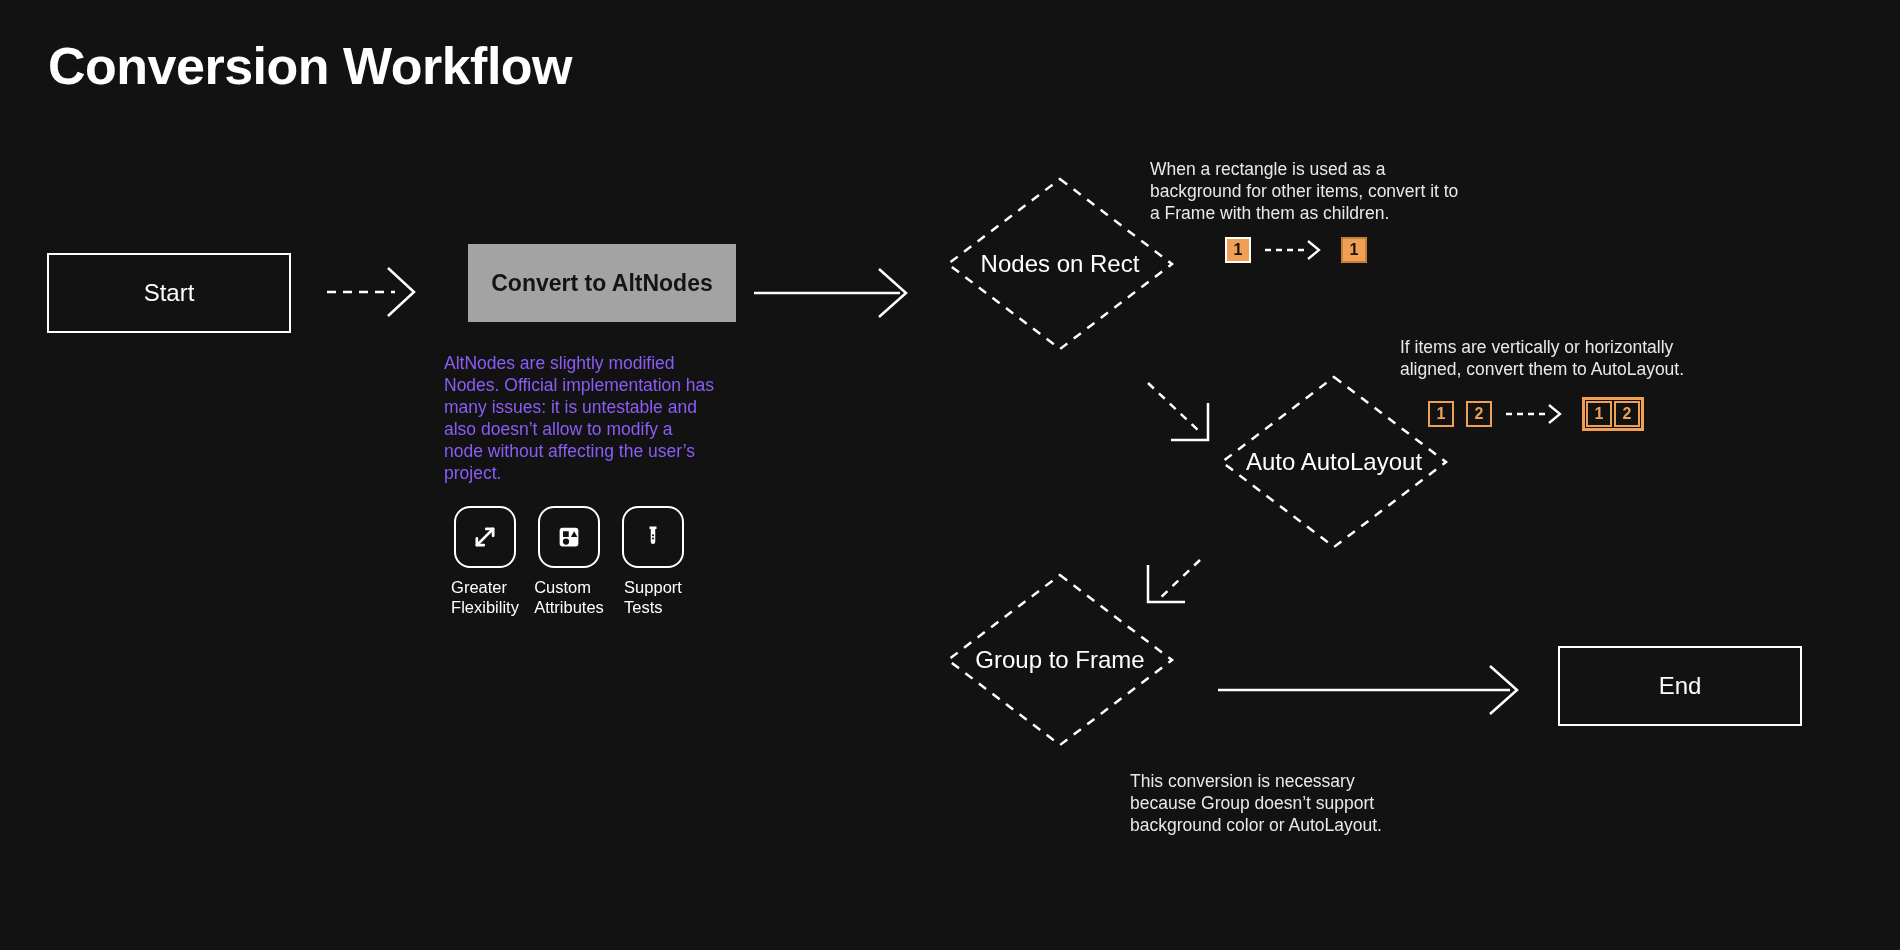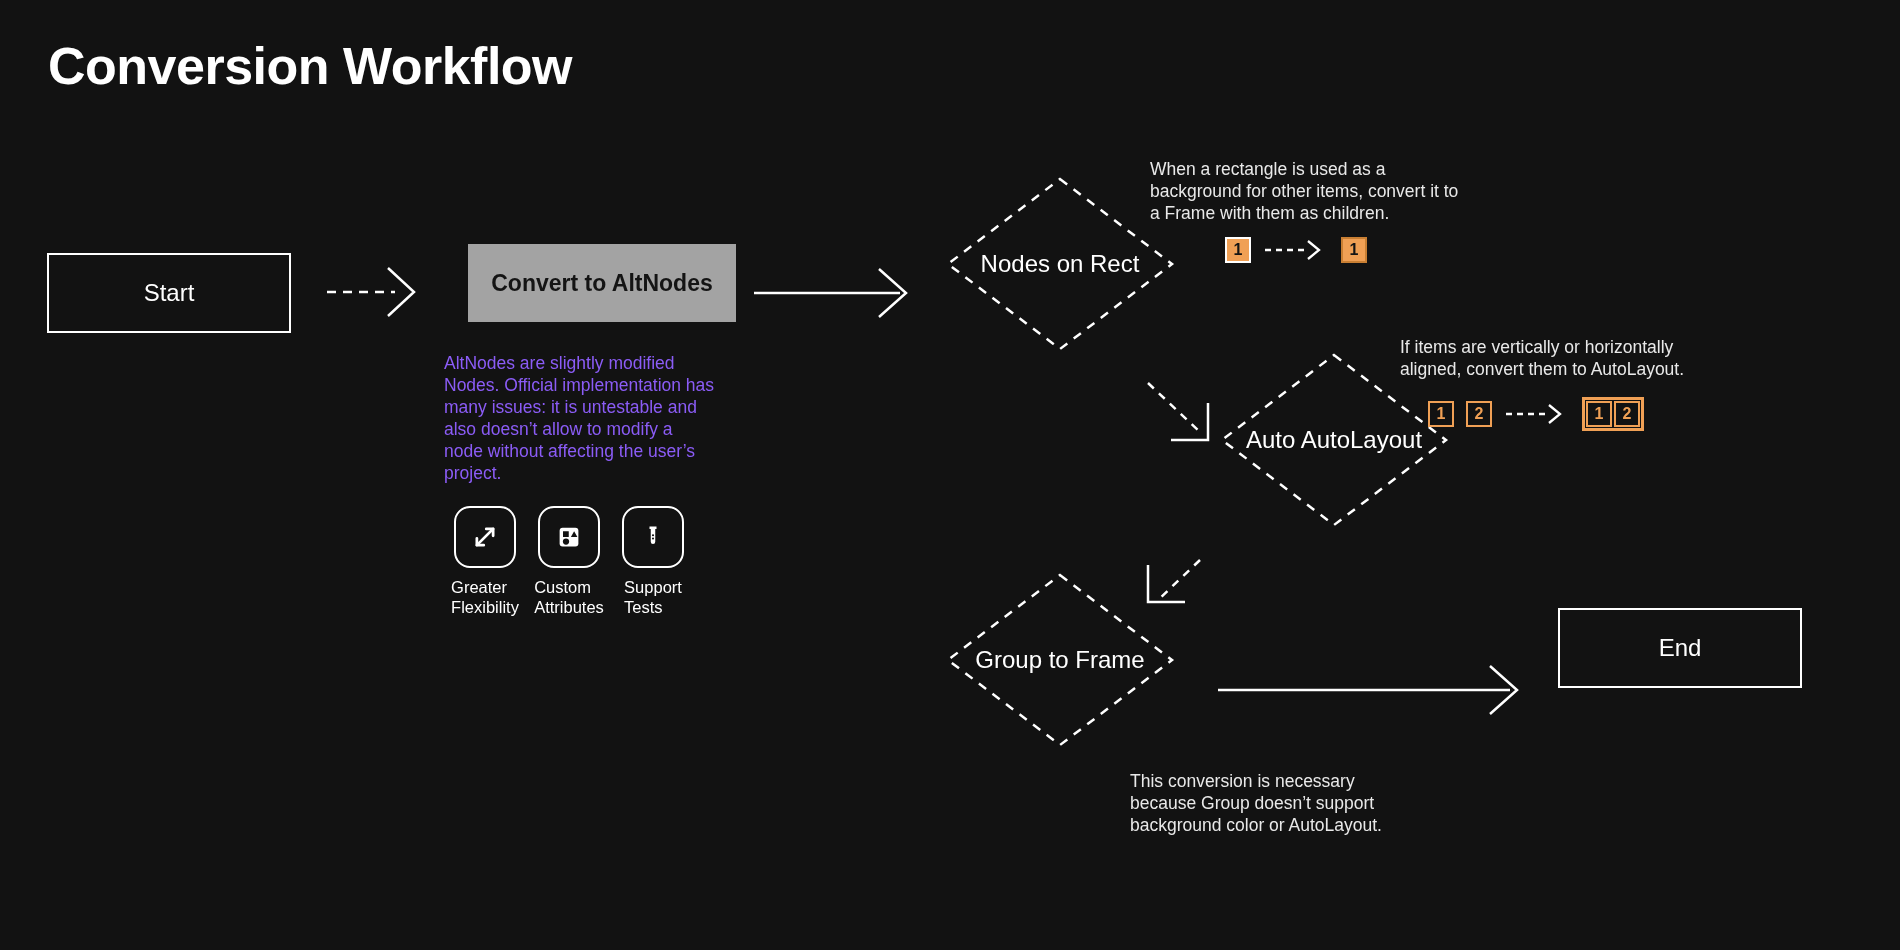--- a/index.html
+++ b/index.html
@@ -37,21 +37,21 @@
     position: absolute;
     border: 2px solid #ffffff;
     background: #121212;
     display: flex;
     align-items: center;
     justify-content: center;
     font-size: 24px;
     color: #ffffff;
   }
   #node-start { left: 47px; top: 253px; width: 240px; height: 76px; }
-  #node-end   { left: 1558px; top: 608px; width: 240px; height: 76px; }
+  #node-end   { left: 1558px; top: 646px; width: 240px; height: 76px; }
 
   
   .process-box {
     position: absolute;
     left: 448px;
     top: 244px;
     width: 268px;
     height: 78px;
     background: #a3a3a3;
     display: flex;
@@ -110,21 +110,21 @@
     position: absolute;
     left: 50%;
     top: 50%;
     transform: translate(-50%, -50%);
     font-size: 24px;
     color: #ffffff;
     white-space: nowrap;
     text-align: right;
   }
   #dia-nodes-on-rect { left: 944px; top: 175px;  width: 232px; height: 178px; }
-  #dia-auto-layout   { left: 1218px; top: 351px; width: 232px; height: 178px; }
+  #dia-auto-layout   { left: 1218px; top: 373px; width: 232px; height: 178px; }
   #dia-group-frame   { left: 944px; top: 571px;  width: 232px; height: 178px; }
 
   
   .annotation {
     position: absolute;
     font-size: 17.5px;
     line-height: 22px;
     color: #e9e9e9;
   }
   #anno-rect  { left: 1150px; top: 158px; width: 310px; }

